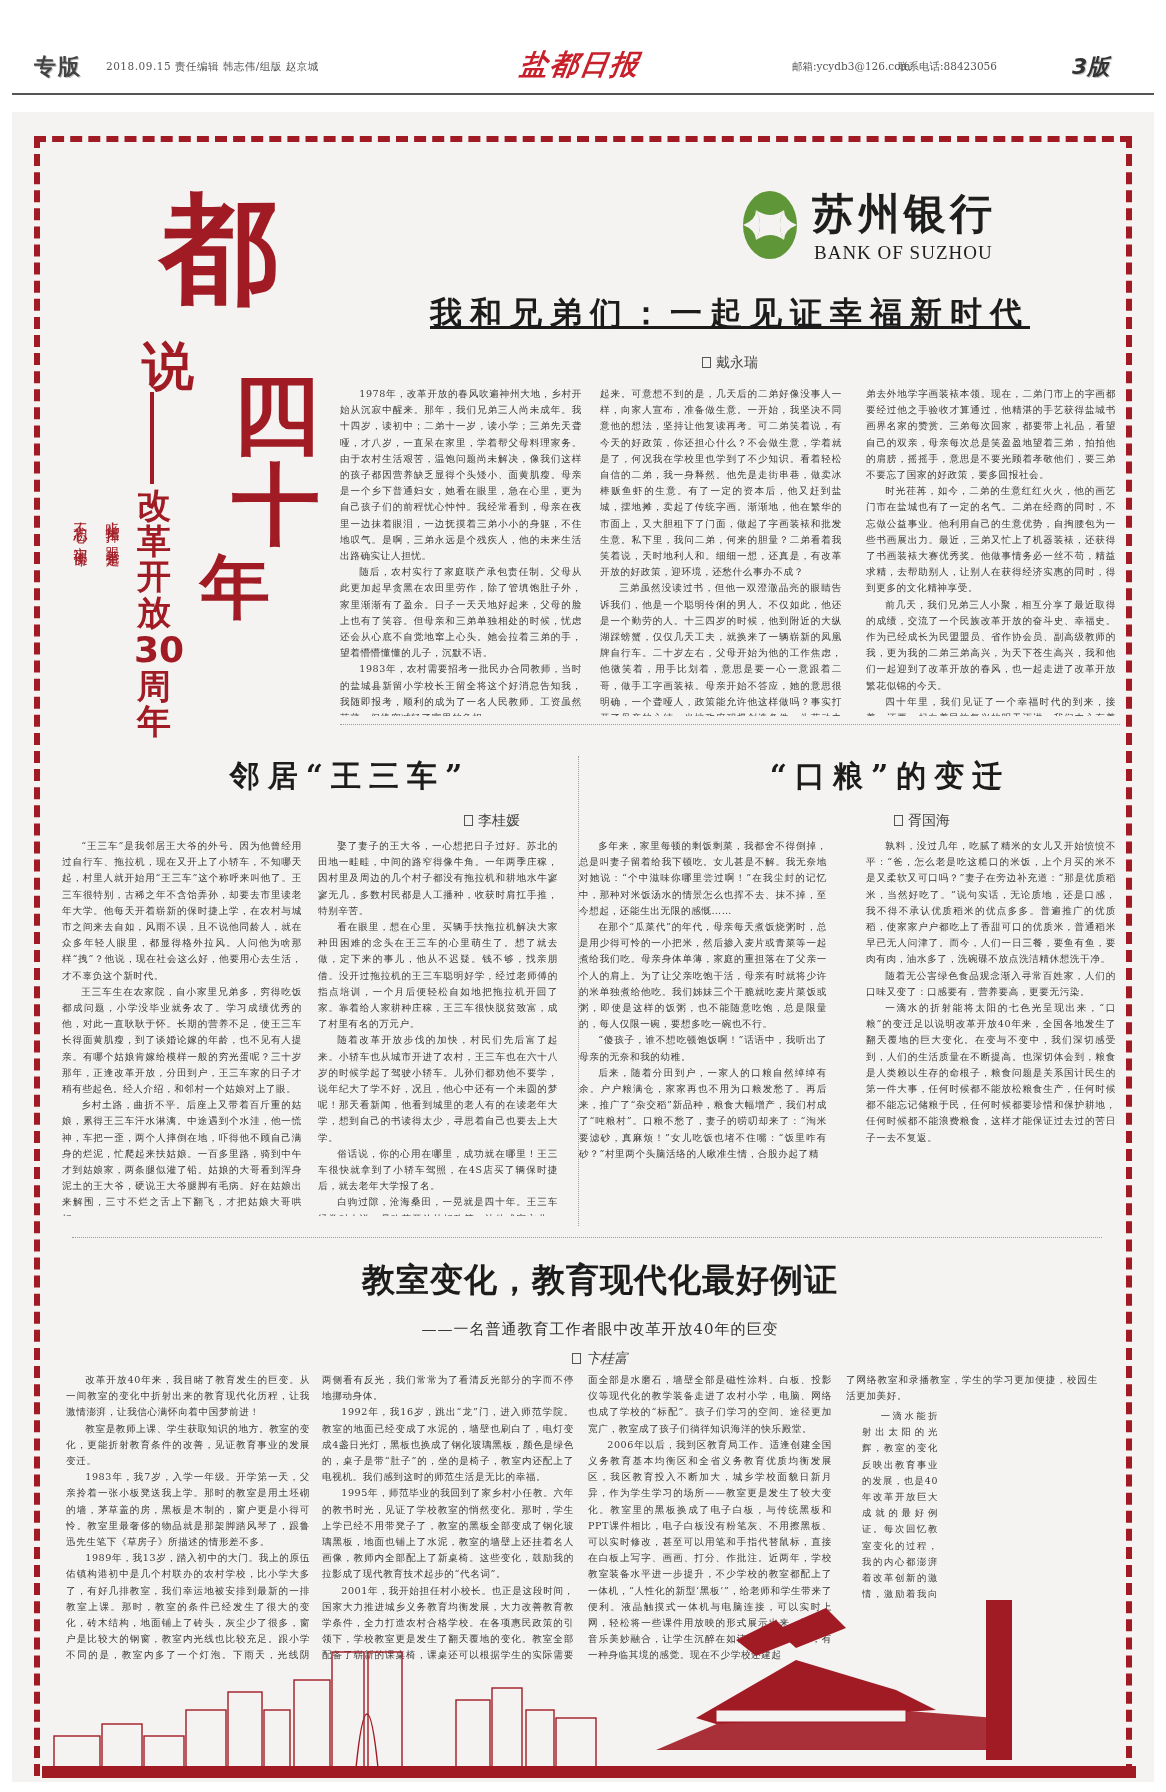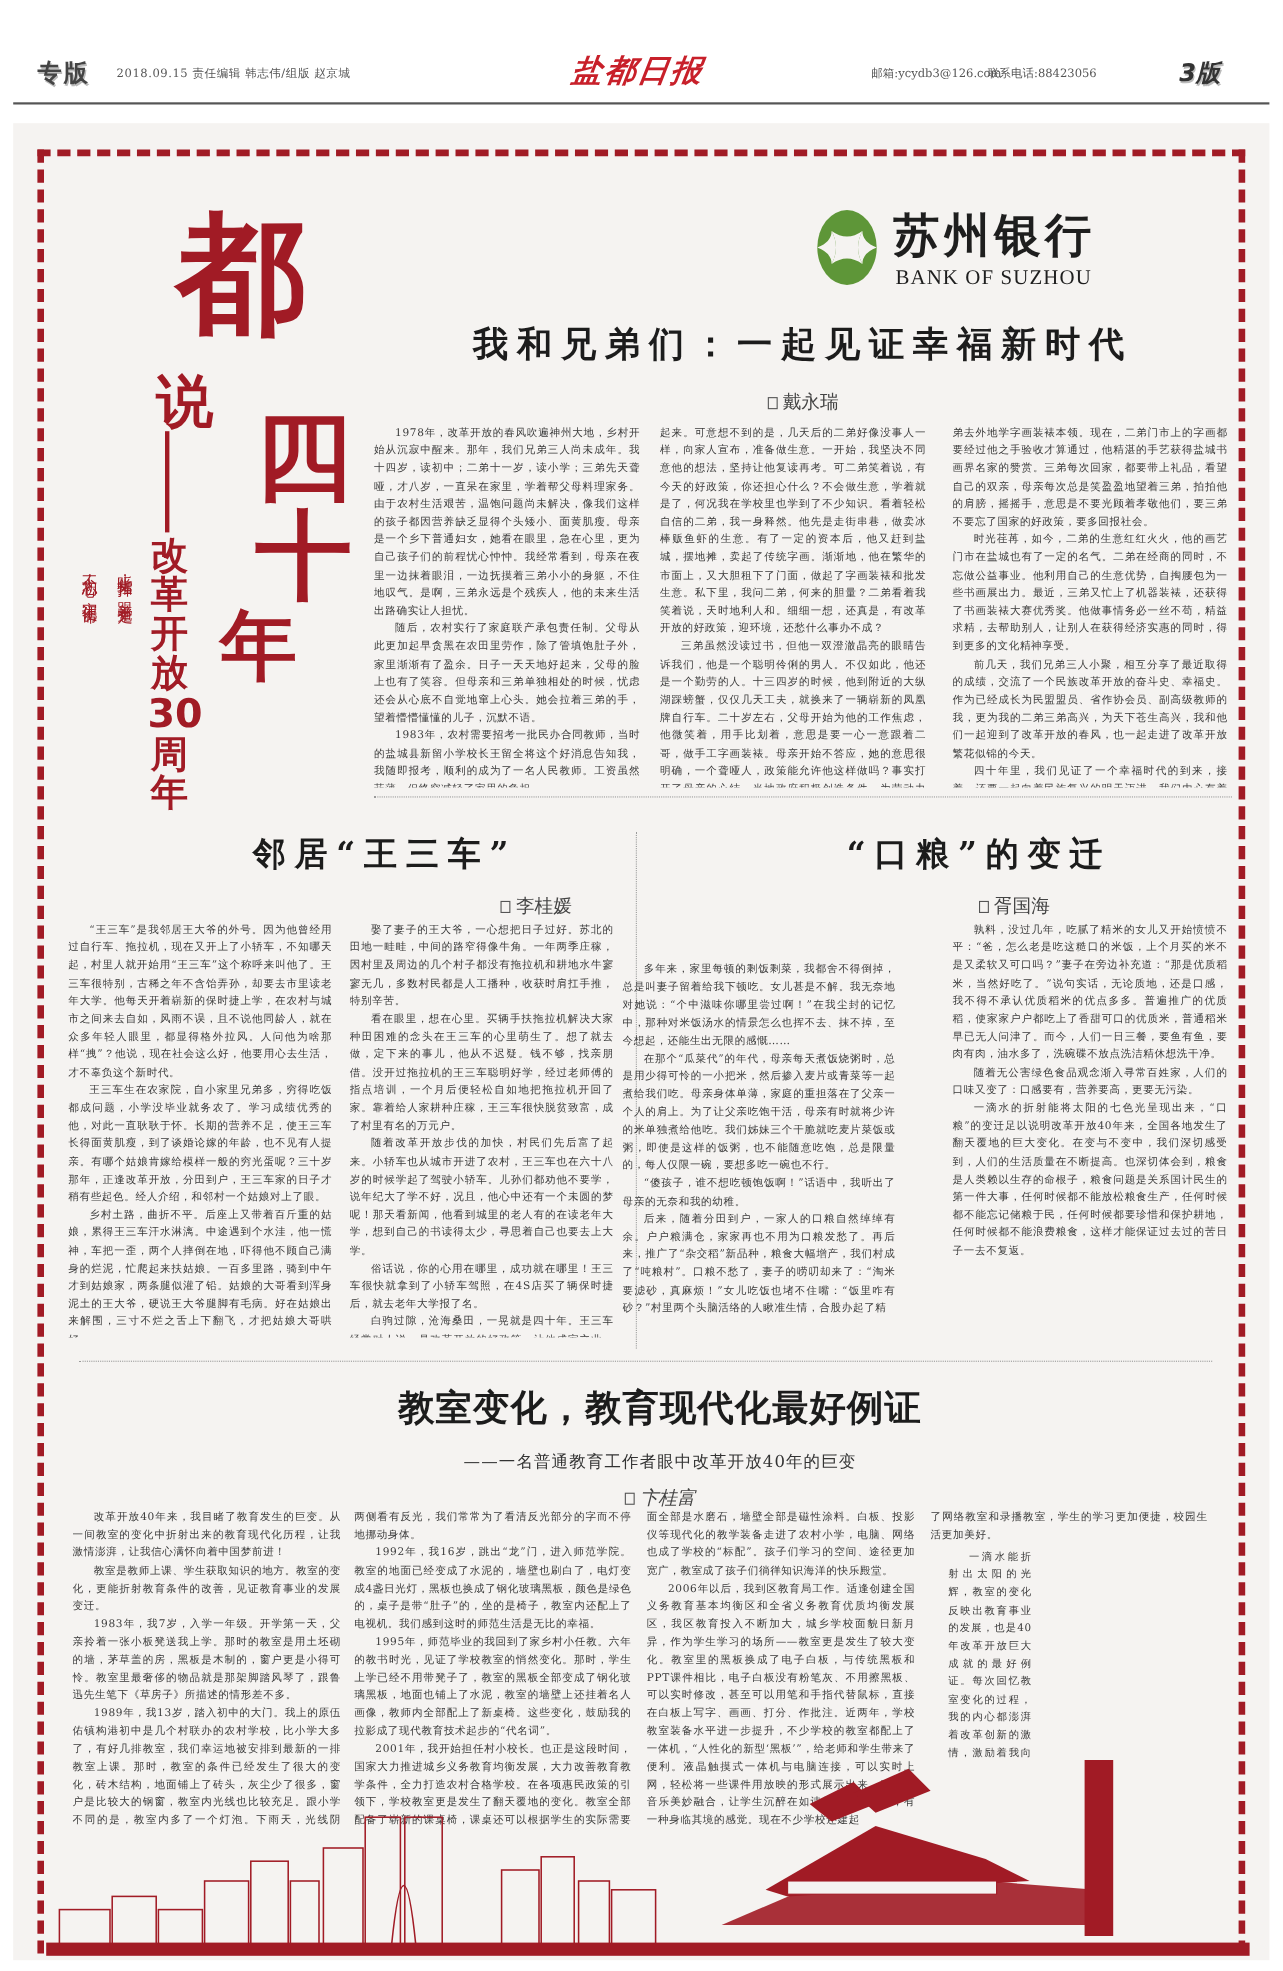--- a/index.html
+++ b/index.html
@@ -32,23 +32,23 @@
   .slogan { position: absolute; top: 512px; width: 18px; font-size: 14px; color: #a11b25; line-height: 1.3; writing-mode: vertical-rl; letter-spacing: 2px; font-family: "DejaVu Serif", serif; }
 
   
   .bank { position: absolute; left: 742px; top: 186px; height: 80px; }
   .bank-mark { position: absolute; left: 0; top: 4px; width: 56px; height: 70px; }
   .bank-cn { position: absolute; left: 70px; top: 0; font-family: Liberation Serif, serif; font-weight: bold; font-size: 42px; color: #1e1e1e; letter-spacing: 4px; white-space: nowrap; }
   .bank-en { position: absolute; left: 72px; top: 56px; font-family: "Liberation Serif", serif; font-size: 19px; color: #1e1e1e; letter-spacing: 1px; white-space: nowrap; }
 
   
   .headline { position: absolute; font-family: "DejaVu Serif", serif; font-weight: bold; color: #1c1c1c; white-space: nowrap; text-align: center; }
-  .byline { position: absolute; font-size: 17px; color: #444; white-space: nowrap; text-align: center; }
+  .byline { position: absolute; font-size: 14px; color: #444; white-space: nowrap; text-align: center; }
   .byline .box { display: inline-block; width: 9px; height: 11px; border: 1px solid #555; margin-right: 5px; vertical-align: -1px; }
-  .h1 { left: 340px; top: 292px; width: 780px; font-size: 32px; letter-spacing: 8px; }
+  .h1 { left: 340px; top: 292px; width: 780px; font-size: 32px; letter-spacing: 8px; text-decoration: underline; }
   .b1 { left: 340px; top: 354px; width: 780px; }
   .h2 { left: 180px; top: 756px; width: 340px; font-size: 30px; letter-spacing: 8px; }
   .b2 { left: 180px; top: 812px; width: 340px; text-align: right; }
   .h3 { left: 700px; top: 756px; width: 380px; font-size: 30px; letter-spacing: 8px; }
   .b3 { left: 732px; top: 812px; width: 380px; }
   .h4 { left: 60px; top: 1258px; width: 1080px; font-size: 33px; letter-spacing: 1px; }
   .sub4 { position: absolute; left: 60px; top: 1320px; width: 1080px; text-align: center; font-size: 15px; color: #333; letter-spacing: 1px; }
   .b4 { left: 60px; top: 1350px; width: 1080px; font-style: italic; }
 
   
@@ -139,21 +139,21 @@
   <p>看在眼里，想在心里。买辆手扶拖拉机解决大家种田困难的念头在王三车的心里萌生了。想了就去做，定下来的事儿，他从不迟疑。钱不够，找亲朋借。没开过拖拉机的王三车聪明好学，经过老师傅的指点培训，一个月后便轻松自如地把拖拉机开回了家。靠着给人家耕种庄稼，王三车很快脱贫致富，成了村里有名的万元户。</p>
   <p>随着改革开放步伐的加快，村民们先后富了起来。小轿车也从城市开进了农村，王三车也在六十八岁的时候学起了驾驶小轿车。儿孙们都劝他不要学，说年纪大了学不好，况且，他心中还有一个未圆的梦呢！那天看新闻，他看到城里的老人有的在读老年大学，想到自己的书读得太少，寻思着自己也要去上大学。</p>
   <p>俗话说，你的心用在哪里，成功就在哪里！王三车很快就拿到了小轿车驾照，在4S店买了辆保时捷后，就去老年大学报了名。</p>
   <p>白驹过隙，沧海桑田，一晃就是四十年。王三车经常对人说，是改革开放的好政策，让他成家立业，让他脱贫致富，让他圆了老年大学梦！</p>
 </div>
 
 <div class="vdiv" style="left:578px; top:756px; height:470px;"></div>
 
 <div class="headline h3">“口粮”的变迁</div>
 <div class="byline b3"><span class="box"></span><span>胥国海</span></div>
-<div class="col" style="left:566px; top:838px; width:248px; height:378px;margin-top:36px;">
+<div class="col" style="left:579px; top:838px; width:248px; height:378px;">
   <p>多年来，家里每顿的剩饭剩菜，我都舍不得倒掉，总是叫妻子留着给我下顿吃。女儿甚是不解。我无奈地对她说：“个中滋味你哪里尝过啊！”在我尘封的记忆中，那种对米饭汤水的情景怎么也挥不去、抹不掉，至今想起，还能生出无限的感慨……</p>
   <p>在那个“瓜菜代”的年代，母亲每天煮饭烧粥时，总是用少得可怜的一小把米，然后掺入麦片或青菜等一起煮给我们吃。母亲身体单薄，家庭的重担落在了父亲一个人的肩上。为了让父亲吃饱干活，母亲有时就将少许的米单独煮给他吃。我们姊妹三个干脆就吃麦片菜饭或粥，即使是这样的饭粥，也不能随意吃饱，总是限量的，每人仅限一碗，要想多吃一碗也不行。</p>
   <p>“傻孩子，谁不想吃顿饱饭啊！”话语中，我听出了母亲的无奈和我的幼稚。</p>
   <p>后来，随着分田到户，一家人的口粮自然绰绰有余。户户粮满仓，家家再也不用为口粮发愁了。再后来，推广了“杂交稻”新品种，粮食大幅增产，我们村成了“吨粮村”。口粮不愁了，妻子的唠叨却来了：“淘米要滤砂，真麻烦！”女儿吃饭也堵不住嘴：“饭里咋有砂？”村里两个头脑活络的人瞅准生情，合股办起了精</p>
 </div>
 <div class="col" style="left:866px; top:838px; width:250px; height:378px;">
   <p>孰料，没过几年，吃腻了精米的女儿又开始愤愤不平：“爸，怎么老是吃这糙口的米饭，上个月买的米不是又柔软又可口吗？”妻子在旁边补充道：“那是优质稻米，当然好吃了。”说句实话，无论质地，还是口感，我不得不承认优质稻米的优点多多。普遍推广的优质稻，使家家户户都吃上了香甜可口的优质米，普通稻米早已无人问津了。而今，人们一日三餐，要鱼有鱼，要肉有肉，油水多了，洗碗碟不放点洗洁精休想洗干净。</p>
   <p>随着无公害绿色食品观念渐入寻常百姓家，人们的口味又变了：口感要有，营养要高，更要无污染。</p>
   <p>一滴水的折射能将太阳的七色光呈现出来，“口粮”的变迁足以说明改革开放40年来，全国各地发生了翻天覆地的巨大变化。在变与不变中，我们深切感受到，人们的生活质量在不断提高。也深切体会到，粮食是人类赖以生存的命根子，粮食问题是关系国计民生的第一件大事，任何时候都不能放松粮食生产，任何时候都不能忘记储粮于民，任何时候都要珍惜和保护耕地，任何时候都不能浪费粮食，这样才能保证过去过的苦日子一去不复返。</p>
 </div>

